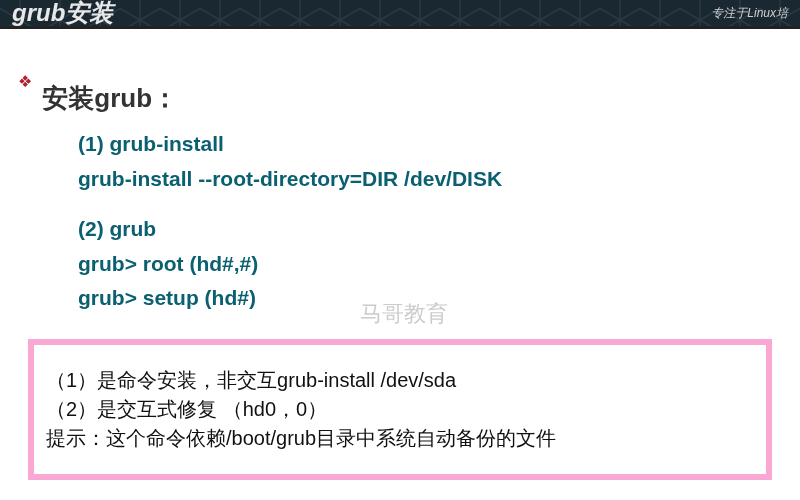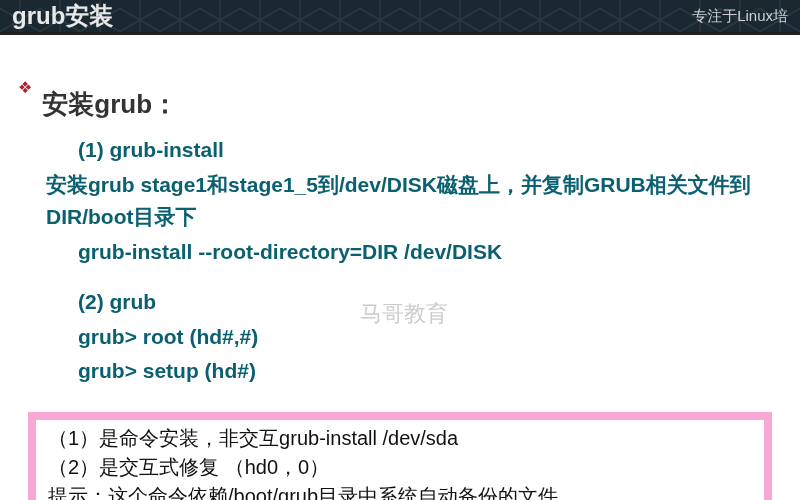--- a/index.html
+++ b/index.html
@@ -6,38 +6,39 @@
 body {
   width: 800px;
   height: 500px;
   background: #fff;
   font-family: "Microsoft YaHei", sans-serif;
   overflow: hidden;
 }
 .header {
   background: #1a2832;
   color: #fff;
-  height: 32px;
+  height: 26px;
   display: flex;
   align-items: center;
   justify-content: space-between;
   padding: 8px 12px;
   background-image:
     linear-gradient(30deg, transparent 48%, #2a3842 49%, #2a3842 51%, transparent 52%),
     linear-gradient(-30deg, transparent 48%, #2a3842 49%, #2a3842 51%, transparent 52%),
     linear-gradient(90deg, transparent 48%, #2a3842 49%, #2a3842 51%, transparent 52%);
   background-size: 40px 40px;
+  font-style: italic;
 }
 .header-title {
   font-size: 24px;
   font-weight: bold;
   color: #e8e8e8;
 }
 .header-right {
-  font-size: 15px;
+  font-size: 12px;
   color: #d0d0d0;
 }
 .content {
   padding: 18px 18px 10px 18px;
   border-top: 3px solid #222;
   background: #fff;
 }
 .bullet-line {
   display: flex;
   align-items: center;
@@ -70,23 +71,23 @@
   position: absolute;
   left: 360px;
   top: 300px;
   color: #ccc;
   font-size: 22px;
   line-height: 1.3;
   z-index: 0;
   pointer-events: none;
 }
 .note-box {
-  border: 8px solid #f9a8d4;
+  border: 6px solid #f9a8d4;
   margin: 12px 28px 0 28px;
-  padding: 4px 12px;
+  padding: 21px 12px;
   font-size: 20px;
   color: #111;
   line-height: 1.45;
   position: relative;
   z-index: 1;
   background: rgba(255,255,255,0.85);
 }
 .wm2 { font-size: 18px; }
 </style>
 </head>
@@ -100,21 +101,20 @@
 <div class="content">
   <div class="bullet-line">
     <span class="diamond-icon">❖</span>
     <span class="title-text">
       <span class="zh">安装</span><span class="en">grub</span><span class="colon">：</span>
     </span>
   </div>
 
   <div class="body">
     <div class="row">(1) grub-install</div>
-    <div class="row indent0">安装grub stage1和stage1_5到/dev/DISK磁盘上，并复制GRUB相关文件到 DIR/boot目录下</div>
     <div class="row">grub-install --root-directory=DIR /dev/DISK</div>
     <div class="row" style="height:14px"></div>
     <div class="row">(2) grub</div>
     <div class="row">grub&gt; root (hd#,#)</div>
     <div class="row">grub&gt; setup (hd#)</div>
   </div>
 </div>
 
 <div class="watermark">
   <div>马哥教育</div>

